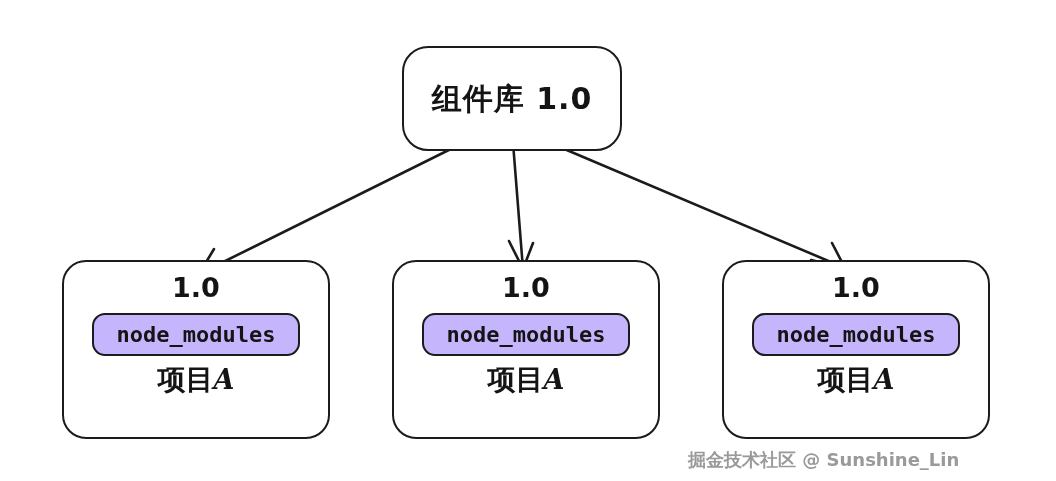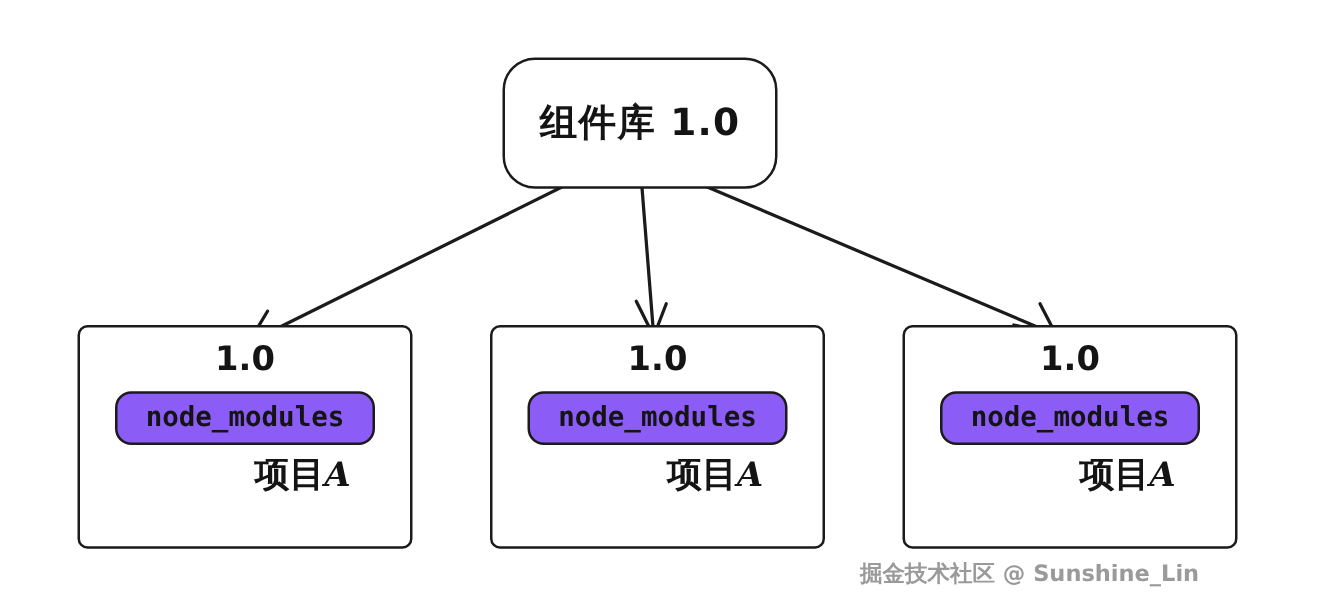--- a/index.html
+++ b/index.html
@@ -57,21 +57,21 @@
     color: #141414;
     letter-spacing: 1px;
     white-space: nowrap;
     line-height: 1;
   }
 
   .project-node {
     top: 243px;
     width: 268px;
     height: 179px;
-    border-radius: 8px;
+    border-radius: 24px;
   }
   .project-node.card-1 { left: 62px; }
   .project-node.card-2 { left: 392px; }
   .project-node.card-3 { left: 722px; }
 
   .version-label {
     position: absolute;
     top: 12px;
     left: 0;
     width: 100%;
@@ -84,21 +84,21 @@
 
   .nm-box {
     position: absolute;
     top: 51px;
     left: 28px;
     right: 28px;
     height: 43px;
     box-sizing: border-box;
     border: 2.4px solid #1b1b1b;
     border-radius: 13px;
-    background: #8b5cf6;
+    background: #c4b5fd;
     display: flex;
     align-items: center;
     justify-content: center;
   }
   .nm-label {
     font-family: "DejaVu Sans Mono", "Liberation Mono", monospace;
     font-size: 22px;
     color: #141414;
     letter-spacing: 0px;
     line-height: 1;
@@ -109,21 +109,20 @@
     position: absolute;
     top: 104px;
     left: 0;
     width: 100%;
     text-align: center;
     font-family: "DejaVu Sans", "Liberation Sans", sans-serif;
     font-size: 28px;
     color: #141414;
     line-height: 1;
     white-space: nowrap;
-    padding-left: 46px;
   }
   .project-label .lat {
     font-family: "DejaVu Serif", "Liberation Serif", serif;
     font-style: italic;
     font-size: 27px;
   }
 
   
   .watermark {
     position: absolute;

